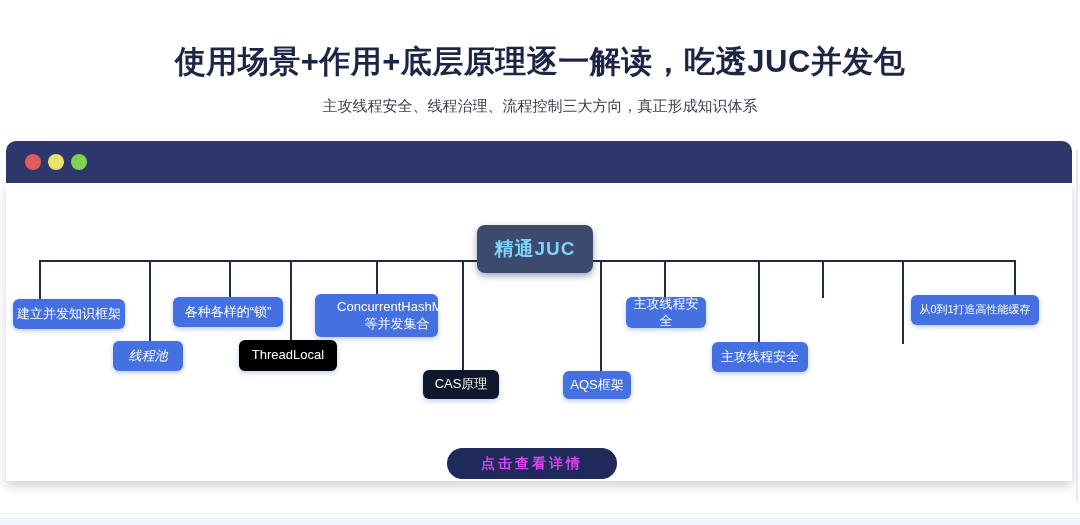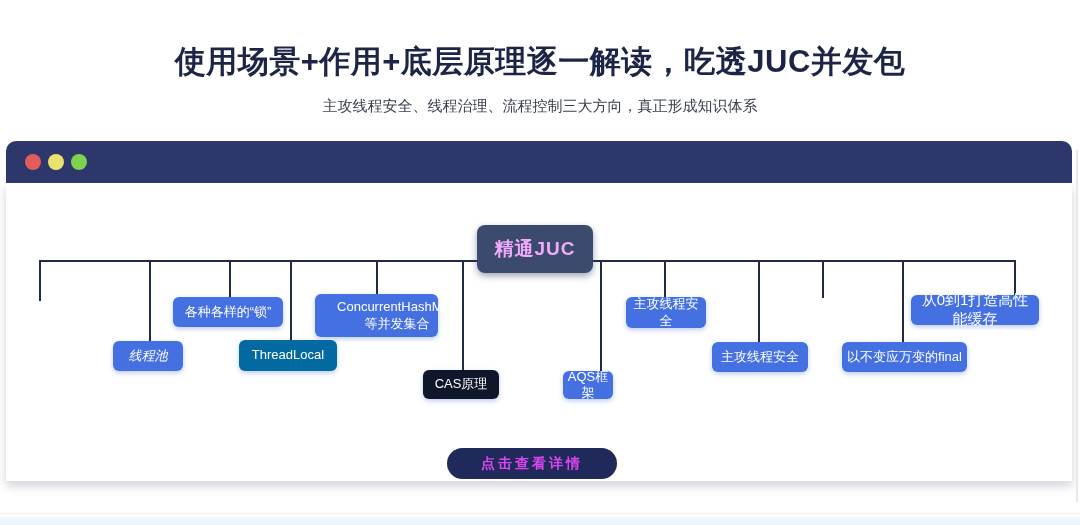--- a/index.html
+++ b/index.html
@@ -45,21 +45,21 @@
   .diagram { position: absolute; inset: 0; }
   .trunk-line, .stub-line { position: absolute; background: #1f2b47; }
   .diag-node {
     position: absolute; background: #4570e2; color: #ffffff;
     border-radius: 6px; display: flex; align-items: center; justify-content: center;
     text-align: center; font-size: 13px; line-height: 1.25;
     white-space: pre-line; box-shadow: 0 2px 5px rgba(70,110,220,0.35);
     padding: 2px 4px;
   }
   .diag-root {
-    position: absolute; background: #3c4a6d; color: #f0abfc;
+    position: absolute; background: #3c4a6d; color: #7dd3fc;
     border-radius: 8px; display: flex; align-items: center; justify-content: center;
     font-size: 19px; font-weight: bold; letter-spacing: 1px;
     box-shadow: 0 3px 7px rgba(40,55,90,0.45); z-index: 3;
   }
 
   
   .cta-button {
     position: absolute; left: 447px; top: 448px; width: 170px; height: 31px;
     background: #1f2a5a; border: none; border-radius: 16px;
     color: #d946ef; font-size: 14px; font-weight: bold; letter-spacing: 3px;
@@ -96,31 +96,31 @@
       <div class="stub-line" style="left: 290px; top: 260px; width: 2px; height: 82px; background: rgb(31, 43, 71);"></div>
       <div class="stub-line" style="left: 376px; top: 260px; width: 2px; height: 36px; background: rgb(31, 43, 71);"></div>
       <div class="stub-line" style="left: 462px; top: 260px; width: 2px; height: 112px; background: rgb(31, 43, 71);"></div>
       <div class="stub-line" style="left: 600px; top: 260px; width: 2px; height: 113px; background: rgb(31, 43, 71);"></div>
       <div class="stub-line" style="left: 664px; top: 260px; width: 2px; height: 39px; background: rgb(31, 43, 71);"></div>
       <div class="stub-line" style="left: 758px; top: 260px; width: 2px; height: 84px; background: rgb(31, 43, 71);"></div>
       <div class="stub-line" style="left: 822px; top: 260px; width: 2px; height: 38px; background: rgb(31, 43, 71);"></div>
       <div class="stub-line" style="left: 902px; top: 260px; width: 2px; height: 84px; background: rgb(31, 43, 71);"></div>
       <div class="stub-line" style="left: 1014px; top: 260px; width: 2px; height: 37px; background: rgb(31, 43, 71);"></div>
       <div class="diag-root" id="diag-root" style="left: 477px; top: 225px; width: 116px; height: 48px; background: rgb(60, 74, 109);">精通JUC</div>
+  <div class="diag-node" style="left: 13px; top: 299px; width: 112px; height: 30px; background: rgb(69, 112, 226);">建立并发知识框架</div>
       <div class="diag-node" style="left: 113px; top: 341px; width: 70px; height: 30px; background: rgb(69, 112, 226); font-style: italic;">线程池</div>
       <div class="diag-node" style="left: 173px; top: 297px; width: 110px; height: 30px; background: rgb(69, 112, 226); text-align: right;">各种各样的“锁”</div>
-      <div class="diag-node" style="left: 239px; top: 340px; width: 98px; height: 31px; background: #0369a1;">ThreadLocal</div>
+      <div class="diag-node" style="left: 239px; top: 340px; width: 98px; height: 31px; background: #000000;">ThreadLocal</div>
       <div class="diag-node" style="left: 315px; top: 294px; width: 123px; height: 43px; background: rgb(69, 112, 226); padding-left: 45px;">ConcurrentHashMap
 等并发集合</div>
       <div class="diag-node" style="left: 423px; top: 370px; width: 76px; height: 29px; background: #0f172a;">CAS原理</div>
-      <div class="diag-node" style="left: 563px; top: 371px; width: 50px; height: 28px; background: rgb(69, 112, 226);">AQS框架</div>
+      <div class="diag-node" style="left: 563px; top: 371px; width: 68px; height: 28px; background: rgb(69, 112, 226);">AQS框架</div>
       <div class="diag-node" style="left: 626px; top: 297px; width: 80px; height: 31px; background: rgb(69, 112, 226);">主攻线程安全</div>
       <div class="diag-node" style="left: 712px; top: 342px; width: 96px; height: 30px; background: rgb(69, 112, 226);">主攻线程安全</div>
-      <div class="diag-node" style="left: 842px; top: 342px; width: 125px; height: 30px; background: rgb(69, 112, 226);">以不变应万变的final</div>
-      <div class="diag-node" style="left: 911px; top: 295px; width: 128px; height: 30px; background: rgb(69, 112, 226); font-size: 15px;">从0到1打造高性能缓存</div>
+      <div class="diag-node" style="left: 911px; top: 295px; width: 128px; height: 30px; background: rgb(69, 112, 226); font-size: 11px;">从0到1打造高性能缓存</div>
     </div>
 
   <button class="cta-button" style="background: rgb(31, 42, 90);">点击查看详情</button>
 
   <div class="section-divider"></div>
   <div class="bottom-strip"></div>
 
 </div>
 
 </body></html>

